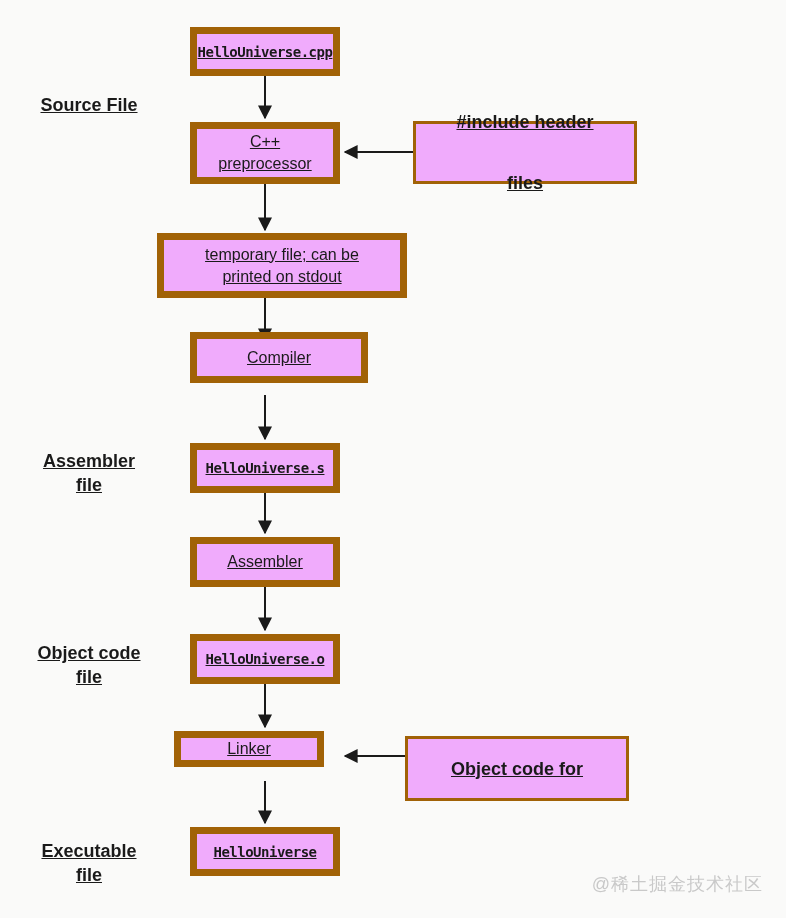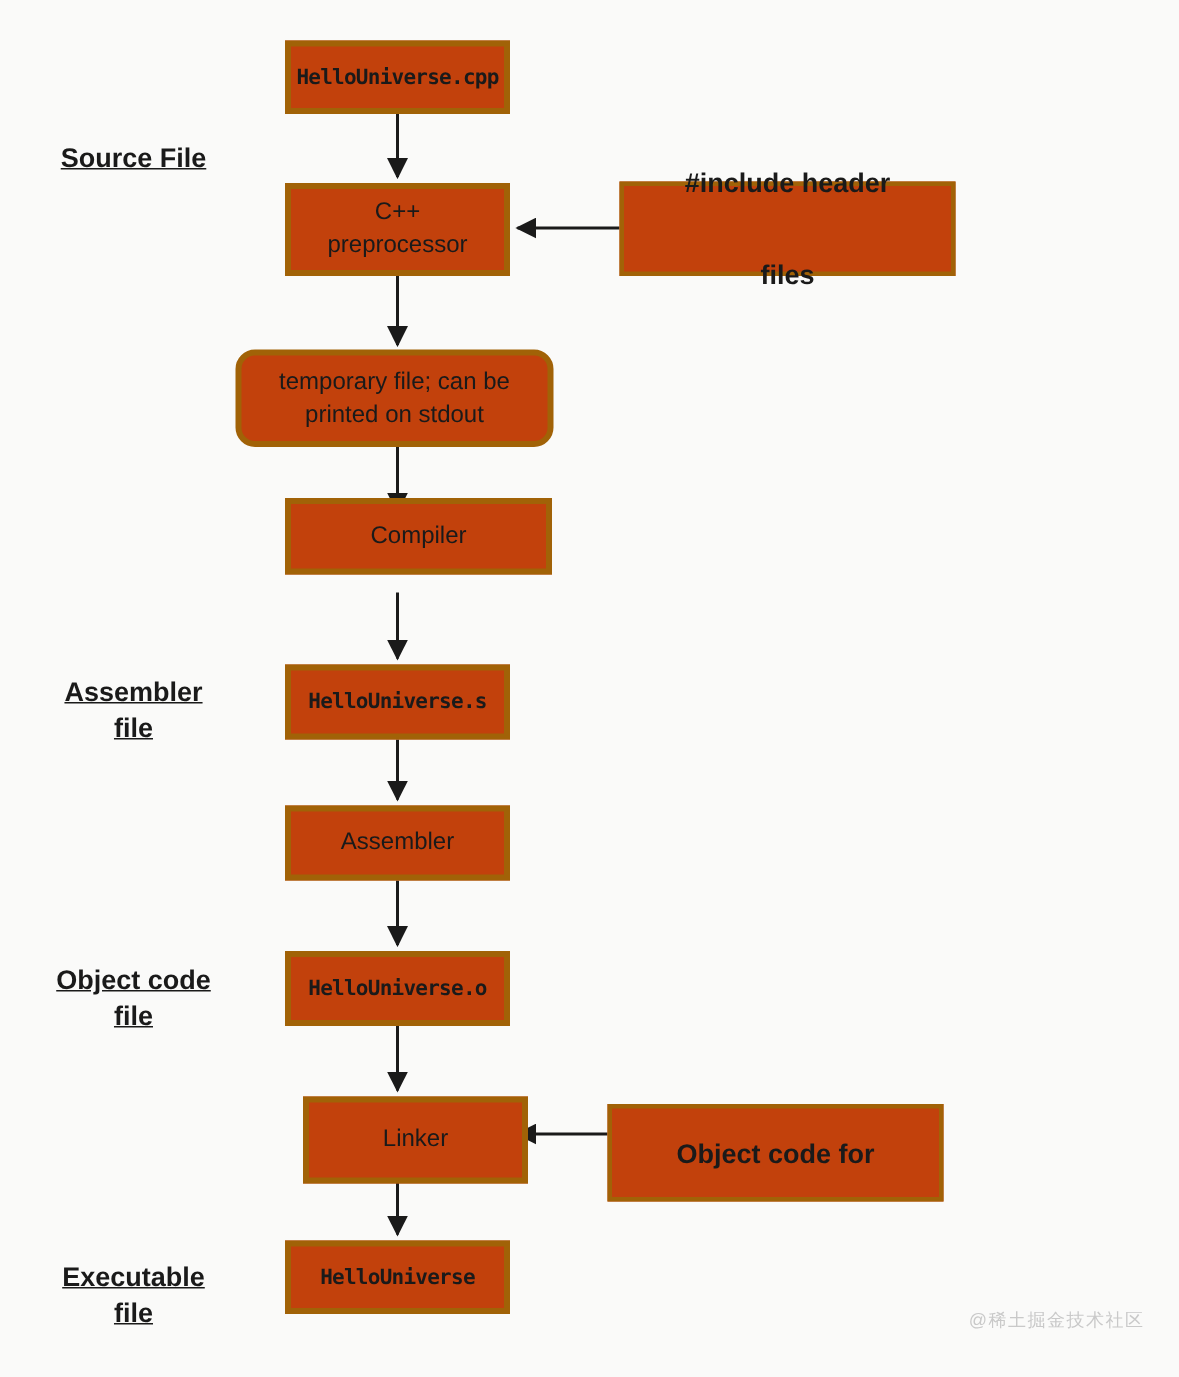--- a/index.html
+++ b/index.html
@@ -21,30 +21,31 @@
     left: 0;
     top: 0;
     pointer-events: none;
   }
   .arrows line {
     stroke: #1a1a1a;
     stroke-width: 2;
   }
   .node {
     position: absolute;
-    background: #c2410c;
-    border: 4px solid #a16207;
+    background: #f0abfc;
+    border: 7px solid #a16207;
     display: flex;
     flex-direction: column;
     align-items: center;
     justify-content: center;
     text-align: center;
     box-sizing: border-box;
     font-size: 16px;
     line-height: 22px;
+    text-decoration: underline;
   }
   .node .line { display: block; }
   .mono {
     font-family: "DejaVu Sans Mono", "Liberation Mono", monospace;
     font-weight: bold;
     font-size: 14px;
     letter-spacing: -0.5px;
   }
   .side-box {
     border-width: 3px;
@@ -60,21 +61,21 @@
     font-weight: bold;
     font-size: 18px;
     line-height: 24px;
     text-decoration: underline;
   }
   .stage-label .line { display: block; }
   .watermark {
     position: absolute;
     right: 23px;
     top: 872px;
-    font-size: 12px;
+    font-size: 18px;
     color: #c9c9c9;
     letter-spacing: 1px;
   }
 </style>
 </head>
 <body>
 
 <div class="canvas">
 
   <svg class="arrows" width="786" height="918" aria-hidden="true">
@@ -118,42 +119,42 @@
   <div class="node" style="left:190px;top:122px;width:150px;height:62px;">
     <span class="line">C++</span>
     <span class="line">preprocessor</span>
   </div>
 
   <div class="node side-box" style="left:413px;top:121px;width:224px;height:63px;gap:37px;">
     <span class="line">#include header</span>
     <span class="line">files</span>
   </div>
 
-  <div class="node" style="left:157px;top:233px;width:212px;height:65px;border-radius:13px;">
+  <div class="node" style="left:157px;top:233px;width:250px;height:65px;">
     <span class="line">temporary file; can be</span>
     <span class="line">printed on stdout</span>
   </div>
 
   <div class="node" style="left:190px;top:332px;width:178px;height:51px;">
     <span class="line">Compiler</span>
   </div>
 
   <div class="node mono" style="left:190px;top:443px;width:150px;height:50px;">
     <span class="line">HelloUniverse.s</span>
   </div>
 
   <div class="node" style="left:190px;top:537px;width:150px;height:50px;">
     <span class="line">Assembler</span>
   </div>
 
   <div class="node mono" style="left:190px;top:634px;width:150px;height:50px;">
     <span class="line">HelloUniverse.o</span>
   </div>
 
-  <div class="node" style="left:202px;top:731px;width:150px;height:58px;">
+  <div class="node" style="left:174px;top:731px;width:150px;height:36px;">
     <span class="line">Linker</span>
   </div>
 
   <div class="node side-box" style="left:405px;top:724px;width:224px;height:65px;margin-top:12px;">
     <span class="line">Object code for</span>
   </div>
 
   <div class="node mono" style="left:190px;top:827px;width:150px;height:49px;">
     <span class="line">HelloUniverse</span>
   </div>

